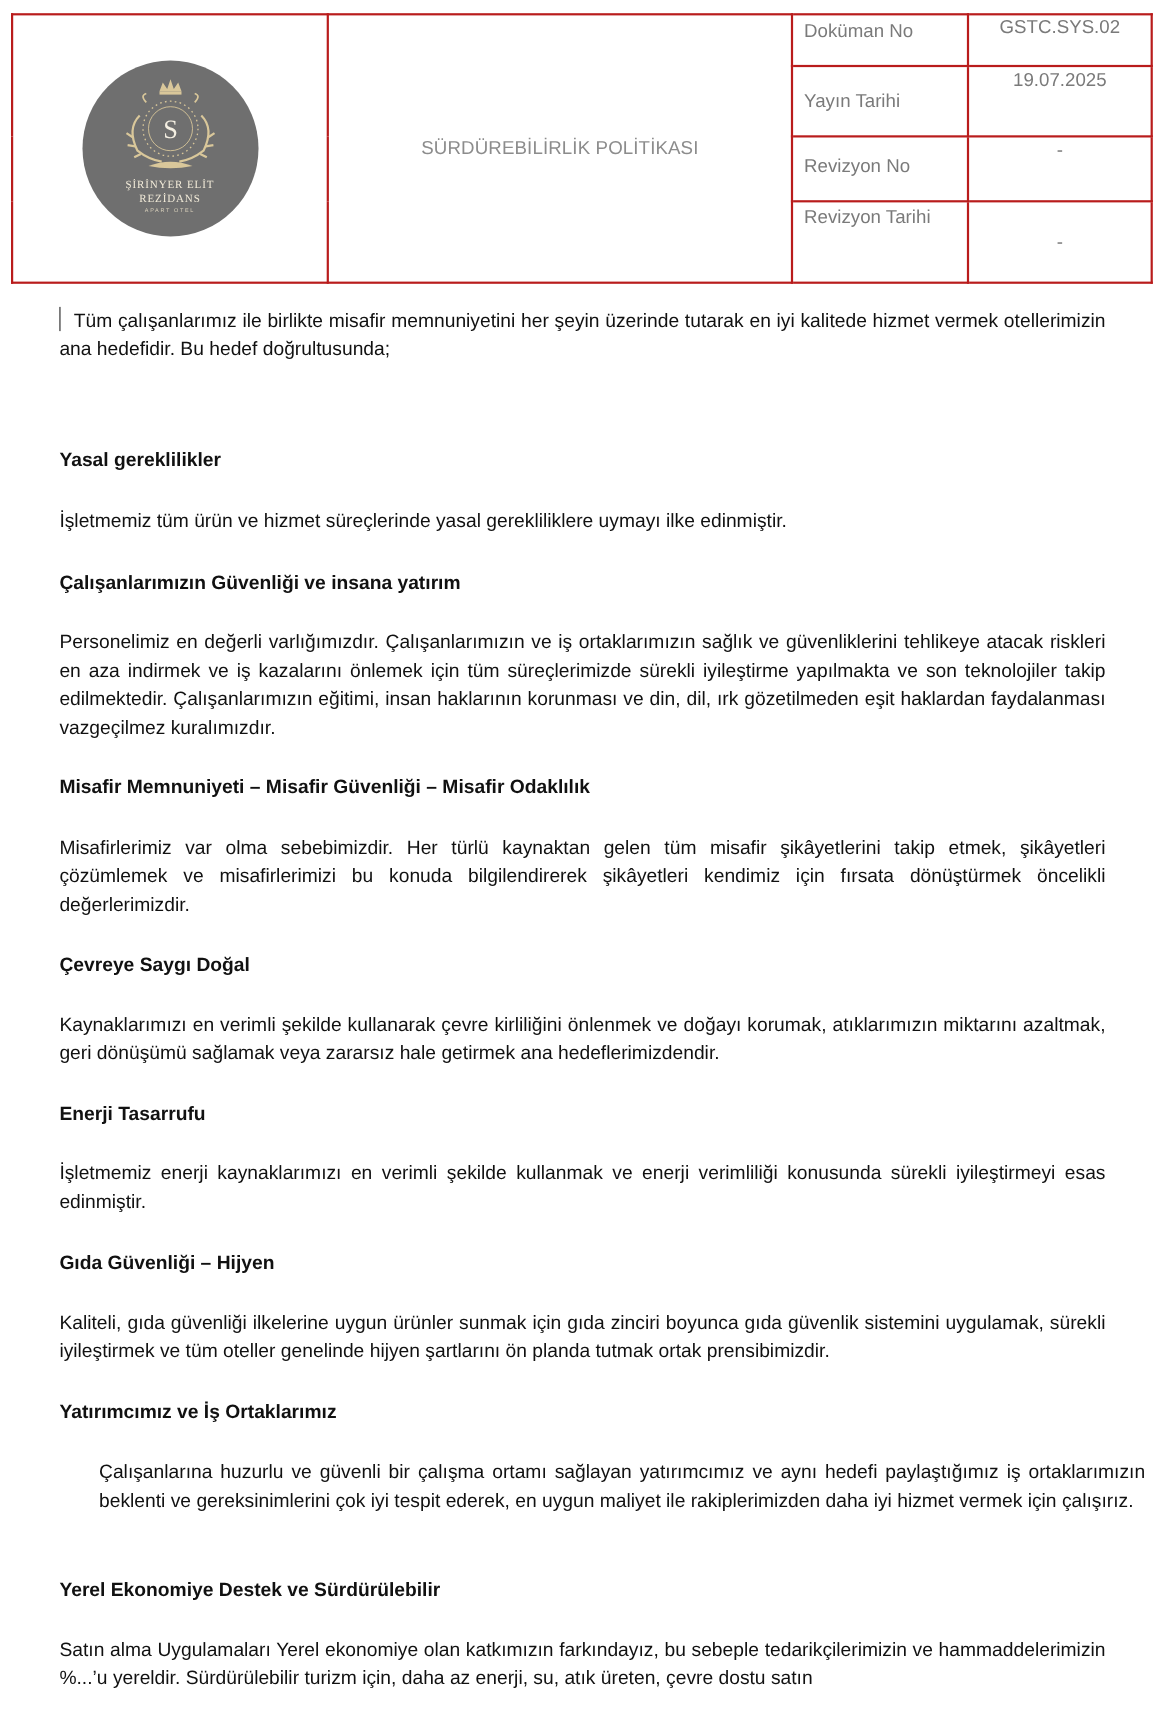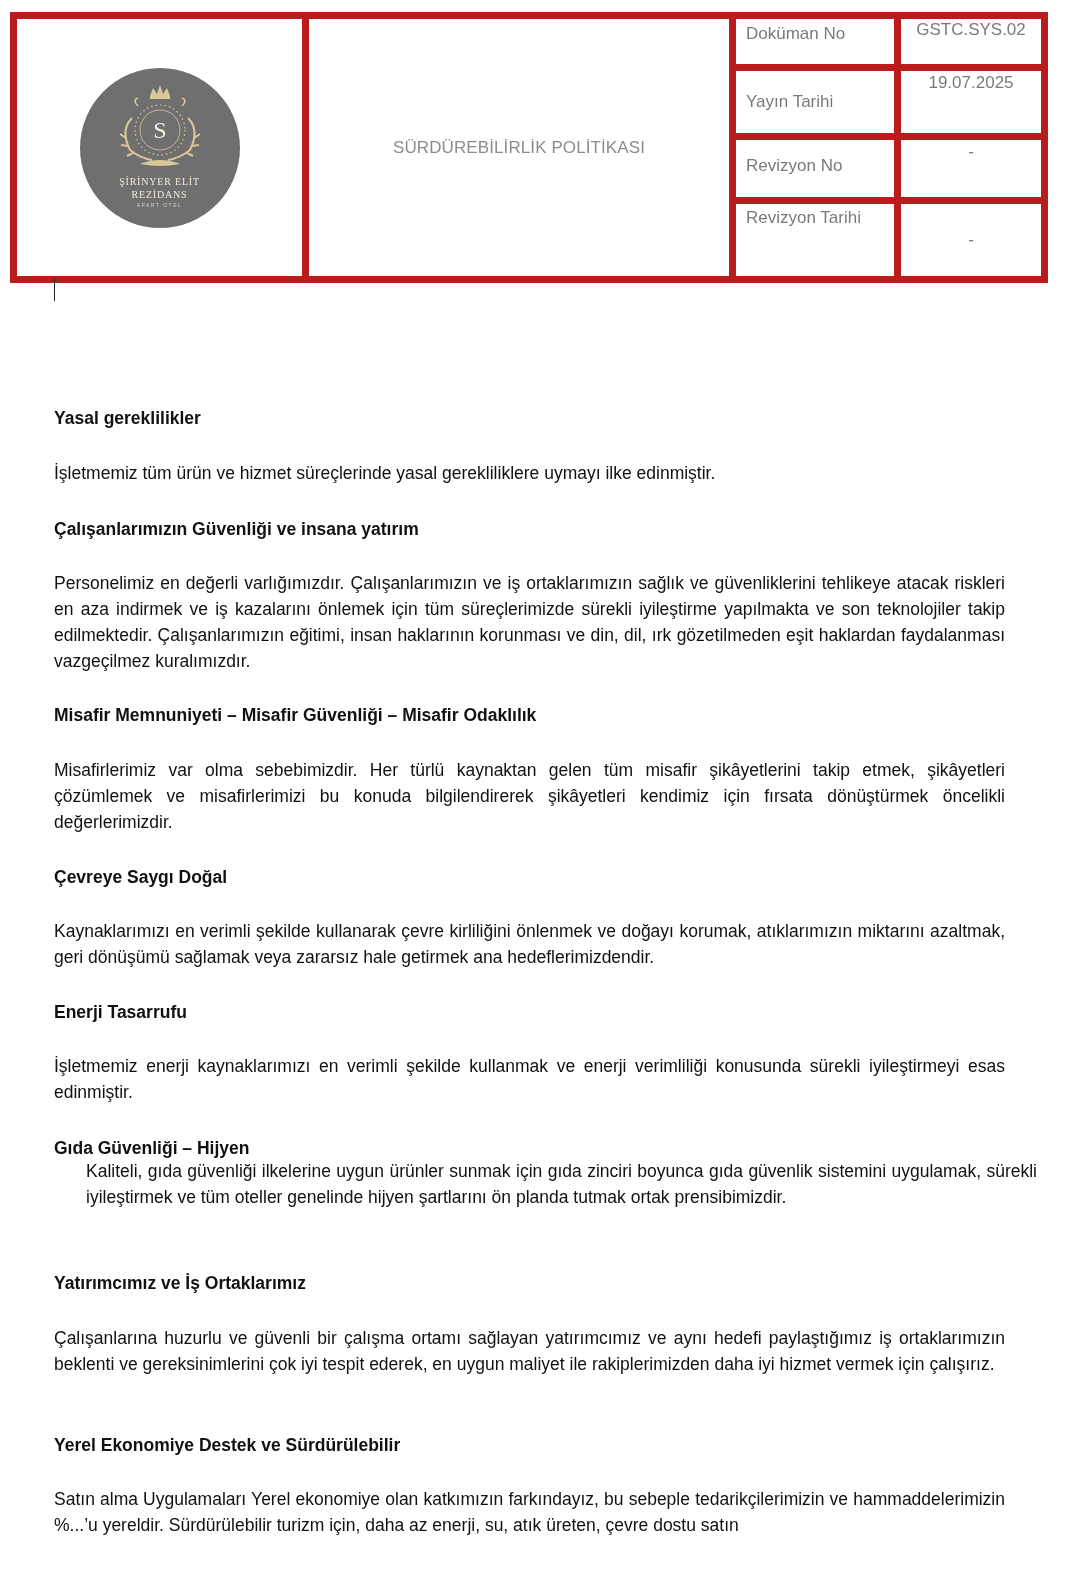--- a/index.html
+++ b/index.html
@@ -14,21 +14,21 @@
     .header-table {
       position: absolute;
       left: 10px;
       top: 12px;
       width: 1038px;
       height: 210px;
       border-collapse: collapse;
       table-layout: fixed;
     }
     .header-table td {
-      border: 7px solid #b91c1c;
+      border: 2px solid #b91c1c;
       padding: 0;
       vertical-align: middle;
     }
     .logo-cell { width: 285px; text-align: center; }
     .title-cell {
       width: 420px;
       text-align: center;
       color: #8c8c8c;
       font-weight: normal;
       font-size: 17px;
@@ -118,38 +118,38 @@
     <td class="meta-value" style="vertical-align:top; padding-top:2px;">-</td>
   </tr>
   <tr>
     <td class="meta-label" style="height:72px; vertical-align:top; padding-top:0; padding-right:30px;">Revizyon Tarihi</td>
     <td class="meta-value">-</td>
   </tr>
 </tbody>
   </table>
 
 <div class="content">
-  <p class="p" style="top:278px;"><span class="cursor"></span></p>
+  <p class="p" style="top:278px;"><span class="cursor"></span><span>Tüm çalışanlarımız ile birlikte misafir memnuniyetini her şeyin üzerinde tutarak en iyi kalitede hizmet vermek otellerimizin ana hedefidir. Bu hedef doğrultusunda;</span></p>
 
   <p class="h" style="top:405px;">Yasal gereklilikler</p>
   <p class="p" style="top:460px;">İşletmemiz tüm ürün ve hizmet süreçlerinde yasal gerekliliklere uymayı ilke edinmiştir.</p>
 
   <p class="h" style="top:516px;">Çalışanlarımızın Güvenliği ve insana yatırım</p>
   <p class="p" style="top:570px;">Personelimiz en değerli varlığımızdır. Çalışanlarımızın ve iş ortaklarımızın sağlık ve güvenliklerini tehlikeye atacak riskleri en aza indirmek ve iş kazalarını önlemek için tüm süreçlerimizde sürekli iyileştirme yapılmakta ve son teknolojiler takip edilmektedir. Çalışanlarımızın eğitimi, insan haklarının korunması ve din, dil, ırk gözetilmeden eşit haklardan faydalanması vazgeçilmez kuralımızdır.</p>
 
   <p class="h" style="top:702px;">Misafir Memnuniyeti – Misafir Güvenliği – Misafir Odaklılık</p>
   <p class="p" style="top:757px;">Misafirlerimiz var olma sebebimizdir. Her türlü kaynaktan gelen tüm misafir şikâyetlerini takip etmek, şikâyetleri çözümlemek ve misafirlerimizi bu konuda bilgilendirerek şikâyetleri kendimiz için fırsata dönüştürmek öncelikli değerlerimizdir.</p>
 
   <p class="h" style="top:864px;">Çevreye Saygı Doğal</p>
   <p class="p" style="top:918px;">Kaynaklarımızı en verimli şekilde kullanarak çevre kirliliğini önlenmek ve doğayı korumak, atıklarımızın miktarını azaltmak, geri dönüşümü sağlamak veya zararsız hale getirmek ana hedeflerimizdendir.</p>
 
   <p class="h" style="top:999px;">Enerji Tasarrufu</p>
   <p class="p" style="top:1053px;">İşletmemiz enerji kaynaklarımızı en verimli şekilde kullanmak ve enerji verimliliği konusunda sürekli iyileştirmeyi esas edinmiştir.</p>
 
   <p class="h" style="top:1135px;">Gıda Güvenliği – Hijyen</p>
-  <p class="p" style="top:1158px;margin-left:32px;">Kaliteli, gıda güvenliği ilkelerine uygun ürünler sunmak için gıda zinciri boyunca gıda güvenlik sistemini uygulamak, sürekli iyileştirmek ve tüm oteller genelinde hijyen şartlarını ön planda tutmak ortak prensibimizdir.</p>
+  <p class="p" style="top:1189px;">Kaliteli, gıda güvenliği ilkelerine uygun ürünler sunmak için gıda zinciri boyunca gıda güvenlik sistemini uygulamak, sürekli iyileştirmek ve tüm oteller genelinde hijyen şartlarını ön planda tutmak ortak prensibimizdir.</p>
 
   <p class="h" style="top:1270px;">Yatırımcımız ve İş Ortaklarımız</p>
-  <p class="p" style="top:1325px;">Çalışanlarına huzurlu ve güvenli bir çalışma ortamı sağlayan yatırımcımız ve aynı hedefi paylaştığımız iş ortaklarımızın beklenti ve gereksinimlerini çok iyi tespit ederek, en uygun maliyet ile rakiplerimizden daha iyi hizmet vermek için çalışırız.</p>
+  <p class="p" style="top:1325px;margin-left:36px;">Çalışanlarına huzurlu ve güvenli bir çalışma ortamı sağlayan yatırımcımız ve aynı hedefi paylaştığımız iş ortaklarımızın beklenti ve gereksinimlerini çok iyi tespit ederek, en uygun maliyet ile rakiplerimizden daha iyi hizmet vermek için çalışırız.</p>
 
   <p class="h" style="top:1432px;">Yerel Ekonomiye Destek ve Sürdürülebilir</p>
   <p class="p" style="top:1486px;">Satın alma Uygulamaları Yerel ekonomiye olan katkımızın farkındayız, bu sebeple tedarikçilerimizin ve hammaddelerimizin %...’u yereldir. Sürdürülebilir turizm için, daha az enerji, su, atık üreten, çevre dostu satın</p>
 </div>
 
 </body></html>

